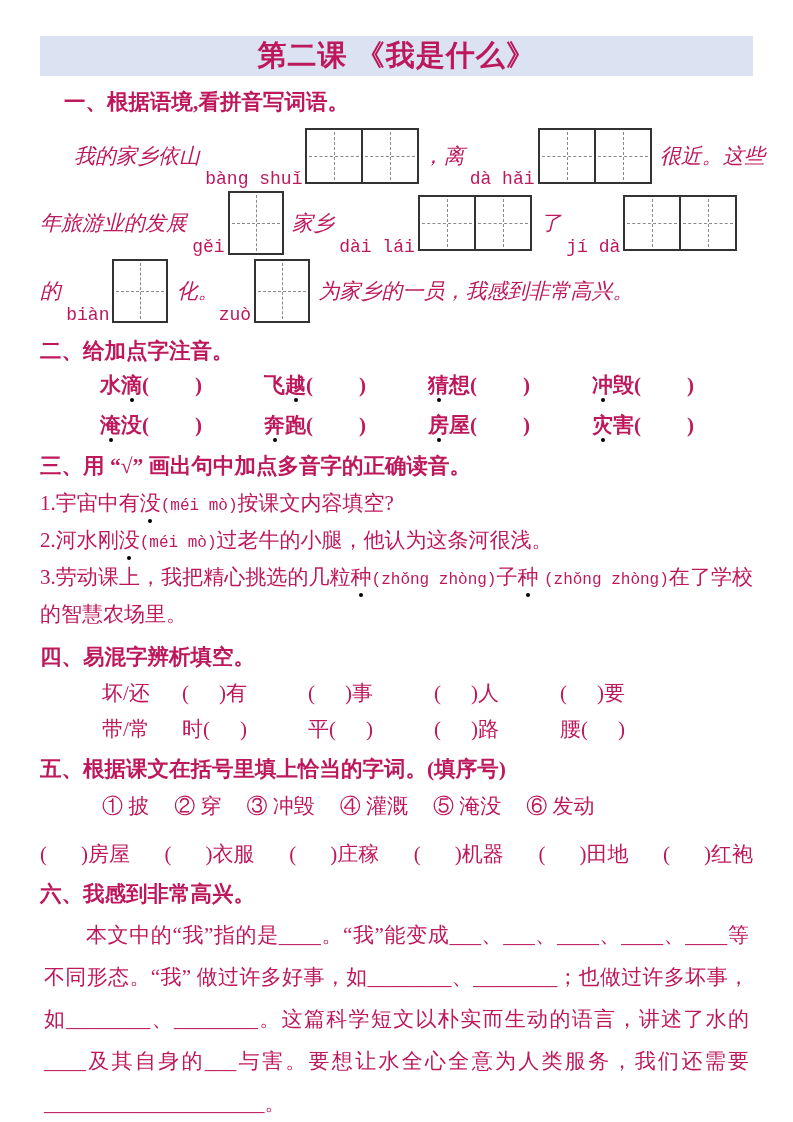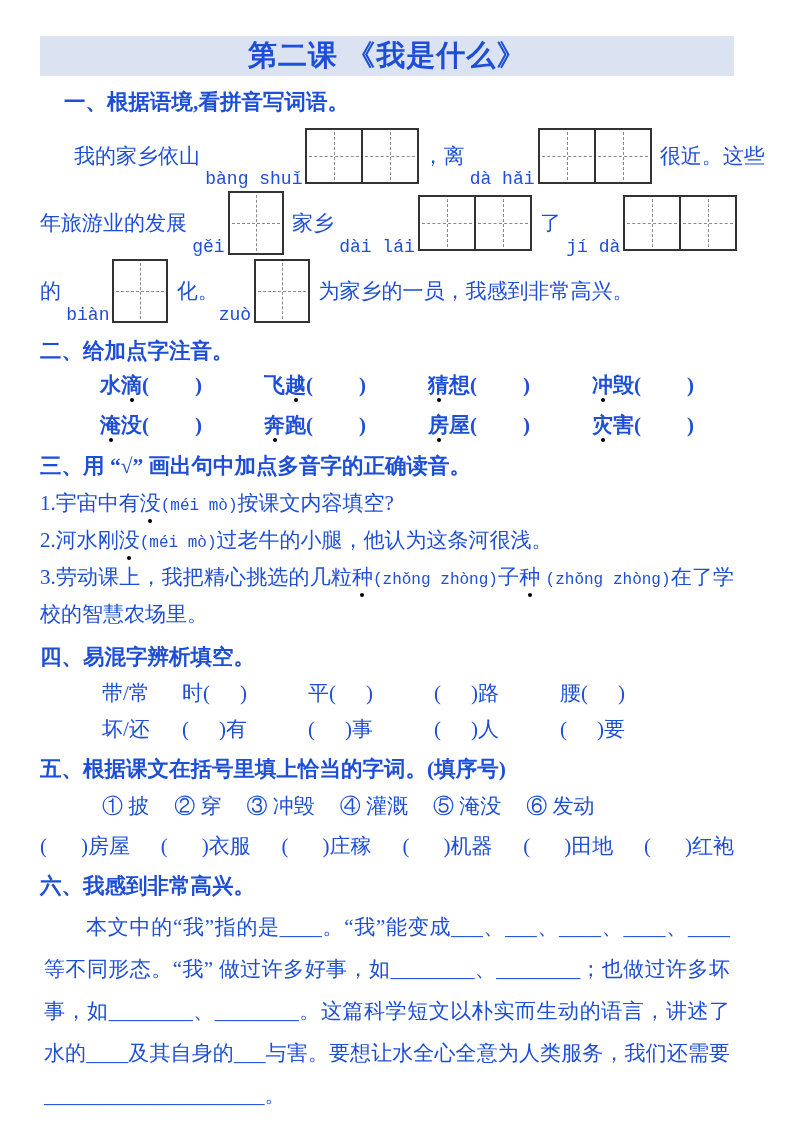--- a/index.html
+++ b/index.html
@@ -1,30 +1,30 @@
 <!DOCTYPE html>
 <html><head>
 <meta charset="utf-8">
 <style>
   html,body{margin:0;padding:0;background:#ffffff;}
   .page{
     width:793px;height:1122px;box-sizing:border-box;
-    padding:36px 59px 20px 40px;
+    padding:36px 40px 20px 40px;
     font-family:"Liberation Serif","DejaVu Serif",serif;
-    color:#1d4ed8;font-size:21px;background:#fff;overflow:hidden;position:relative;
+    color:#be185d;font-size:21px;background:#fff;overflow:hidden;position:relative;
   }
   .title-band{height:40px;background:#dbe3f3;display:flex;align-items:center;justify-content:center;}
   .title-text{font-size:29px;font-weight:bold;letter-spacing:1px;}
   .h2{font-weight:bold;font-size:21.5px;margin:11px 0 6px;}
   .h2.indent-sm{padding-left:24px;}
   
   .s1{margin-top:4px;}
   .s1-line{display:flex;align-items:center;flex-wrap:nowrap;}
   .s1-line.indent{padding-left:34px;}
-  .han{white-space:pre;}
+  .han{white-space:pre;font-style:italic;}
   .pinyin{font-family:"Liberation Mono","DejaVu Sans Mono",monospace;font-size:18px;white-space:pre;margin-top:47px;}
   .tian{display:inline-flex;border:2px solid #333;margin:2px 3px;background:#fff;flex:0 0 auto;}
   .cell{width:54px;height:52px;position:relative;}
   .cell + .cell{border-left:2px solid #333;}
   .cell.tall{width:52px;height:60px;}
   .cell::before{content:"";position:absolute;left:50%;top:2px;bottom:2px;border-left:1px dashed #8a8a8a;}
   .cell::after{content:"";position:absolute;top:50%;left:2px;right:2px;border-top:1px dashed #8a8a8a;}
   
   .zdot{display:inline-block;position:relative;}
   .zdot::after{content:"";position:absolute;left:50%;margin-left:-2px;bottom:-3px;width:4px;height:4px;border-radius:50%;background:#000;}
@@ -37,21 +37,21 @@
   .g34{width:34px;}
   
   .s3-line{line-height:34px;text-align:justify;}
   .pinyin-inline{font-family:"Liberation Mono","DejaVu Sans Mono",monospace;font-size:16px;white-space:pre;}
   
   .s4-row{display:flex;padding-left:62px;margin:8px 0;}
   .s4-label{width:80px;flex:0 0 auto;}
   .s4-item{width:126px;flex:0 0 auto;}
   
   .s5opts{display:flex;gap:25px;padding-left:62px;margin:9px 0 4px;font-family:Liberation Serif, serif;}
-  .s5blanks{display:flex;justify-content:space-between;margin-top:12px;margin-bottom:2px;}
+  .s5blanks{display:flex;justify-content:space-between;margin-top:20px;margin-bottom:2px;}
   
   .s6{line-height:42px;text-indent:42px;text-align:justify;margin:6px 4px 0;}
 </style>
 </head>
 <body>
 
 <main class="page">
   <div class="title-band">
     <span class="title-text">第二课 《我是什么》</span>
   </div>
@@ -126,32 +126,32 @@
   <div class="h2">三、用 “√” 画出句中加点多音字的正确读音。</div>
   <div id="s3">
       <div class="s3-line"><span>1.宇宙中有</span><span class="zdot">没</span><span class="pinyin-inline">(méi mò)</span><span>按课文内容填空?</span></div>
       <div class="s3-line"><span>2.河水刚</span><span class="zdot">没</span><span class="pinyin-inline">(méi mò)</span><span>过老牛的小腿，他认为这条河很浅。</span></div>
       <div class="s3-line"><span>3.劳动课上，我把精心挑选的几粒</span><span class="zdot">种</span><span class="pinyin-inline">(zhǒng zhòng)</span><span>子</span><span class="zdot">种</span><span> </span><span class="pinyin-inline">(zhǒng zhòng)</span><span>在了学校的智慧农场里。</span></div>
     </div>
 
   <div class="h2">四、易混字辨析填空。</div>
   <div id="s4">
       <div class="s4-row">
+        <span class="s4-label">坏/还</span>
+        <span class="s4-item"><span>(</span><span class="gap g30"></span><span>)</span><span>有</span></span>
+        <span class="s4-item"><span>(</span><span class="gap g30"></span><span>)</span><span>事</span></span>
+        <span class="s4-item"><span>(</span><span class="gap g30"></span><span>)</span><span>人</span></span>
+        <span class="s4-item"><span>(</span><span class="gap g30"></span><span>)</span><span>要</span></span>
+      </div>
+      <div class="s4-row">
         <span class="s4-label">带/常</span>
         <span class="s4-item"><span>时</span><span>(</span><span class="gap g30"></span><span>)</span></span>
         <span class="s4-item"><span>平</span><span>(</span><span class="gap g30"></span><span>)</span></span>
         <span class="s4-item"><span>(</span><span class="gap g30"></span><span>)</span><span>路</span></span>
         <span class="s4-item"><span>腰</span><span>(</span><span class="gap g30"></span><span>)</span></span>
-      </div>
-      <div class="s4-row">
-        <span class="s4-label">坏/还</span>
-        <span class="s4-item"><span>(</span><span class="gap g30"></span><span>)</span><span>有</span></span>
-        <span class="s4-item"><span>(</span><span class="gap g30"></span><span>)</span><span>事</span></span>
-        <span class="s4-item"><span>(</span><span class="gap g30"></span><span>)</span><span>人</span></span>
-        <span class="s4-item"><span>(</span><span class="gap g30"></span><span>)</span><span>要</span></span>
       </div>
     </div>
 
   <div class="h2">五、根据课文在括号里填上恰当的字词。(填序号)</div>
   <div class="s5opts" id="s5opts">
       <span class="s5-opt">① 披</span>
       <span class="s5-opt">② 穿</span>
       <span class="s5-opt">③ 冲毁</span>
       <span class="s5-opt">④ 灌溉</span>
       <span class="s5-opt">⑤ 淹没</span>

